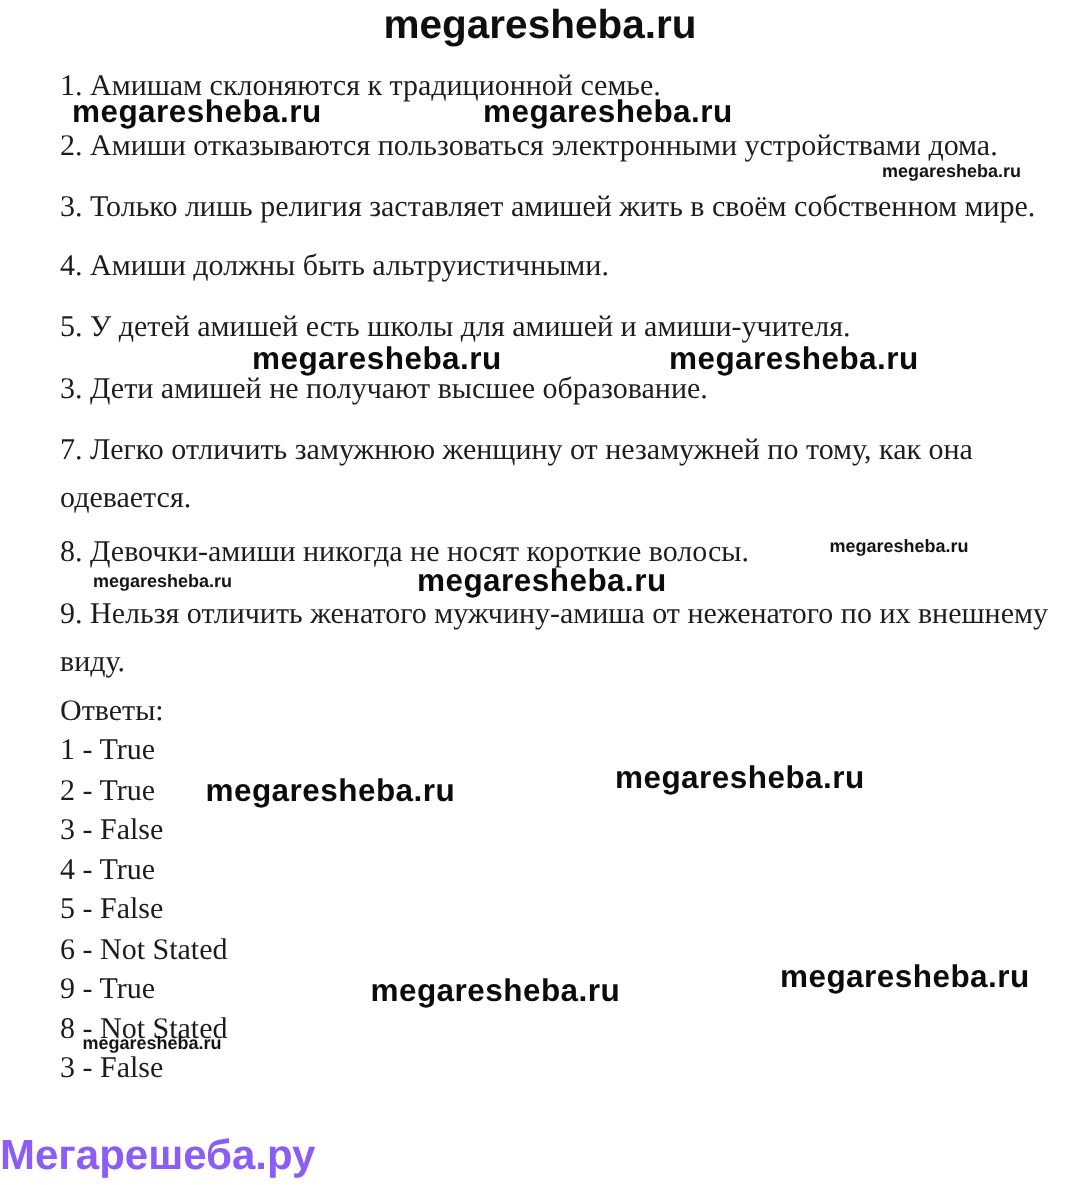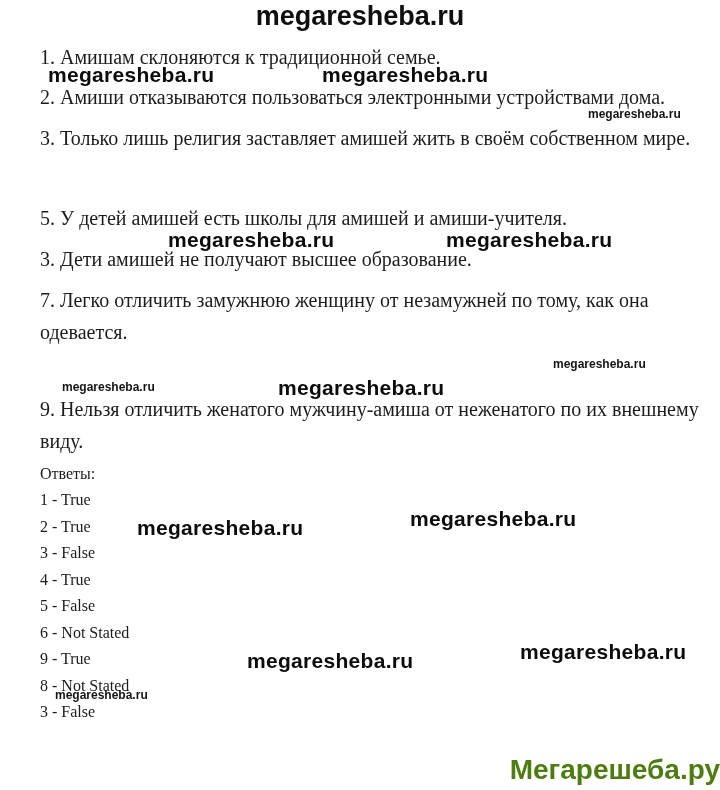--- a/index.html
+++ b/index.html
@@ -46,60 +46,66 @@
     font-family: "Liberation Sans", "DejaVu Sans", sans-serif;
     font-weight: bold;
     font-size: 12px;
     line-height: 1;
     color: #141414;
     white-space: nowrap;
   }
   .ans {
     position: absolute;
     left: 40px;
-    font-size: 16px;
+    font-size: 20px;
     line-height: 24px;
     white-space: nowrap;
   }
   .footer-brand {
     position: absolute;
     top: 754px; left: 0;
     width: 100%;
-    text-align: right;
+    text-align: left;
     font-family: "Liberation Sans", "DejaVu Sans", sans-serif;
     font-weight: bold;
     font-size: 28px;
-    color: #4d7c0f;
+    color: #8b5cf6;
   }
 </style>
 </head>
 <body>
 
 <div class="page">
 
   <div class="site-title">megaresheba.ru</div>
 
   <div class="stmt" style="top:41px">
     <div class="line">1. Амишам склоняются к традиционной семье.</div>
   </div>
   <div class="stmt" style="top:81px">
     <div class="line">2. Амиши отказываются пользоваться электронными устройствами дома.</div>
   </div>
   <div class="stmt" style="top:122px">
     <div class="line">3. Только лишь религия заставляет амишей жить в своём собственном мире.</div>
   </div>
+  <div class="stmt" style="top:161px">
+    <div class="line">4. Амиши должны быть альтруистичными.</div>
+  </div>
   <div class="stmt" style="top:202px">
     <div class="line">5. У детей амишей есть школы для амишей и амиши-учителя.</div>
   </div>
   <div class="stmt" style="top:243px">
     <div class="line">3. Дети амишей не получают высшее образование.</div>
   </div>
   <div class="stmt" style="top:284px">
     <div class="line">7. Легко отличить замужнюю женщину от незамужней по тому, как она</div>
     <div class="line">одевается.</div>
+  </div>
+  <div class="stmt" style="top:352px">
+    <div class="line">8. Девочки-амиши никогда не носят короткие волосы.</div>
   </div>
   <div class="stmt" style="top:393px">
     <div class="line">9. Нельзя отличить женатого мужчину-амиша от неженатого по их внешнему</div>
     <div class="line">виду.</div>
   </div>
 
   <div class="wm-bold" style="left:48px;  top:64px">megaresheba.ru</div>
   <div class="wm-bold" style="left:322px; top:64px">megaresheba.ru</div>
   <div class="wm-bold" style="left:168px; top:229px">megaresheba.ru</div>
   <div class="wm-bold" style="left:446px; top:229px">megaresheba.ru</div>

